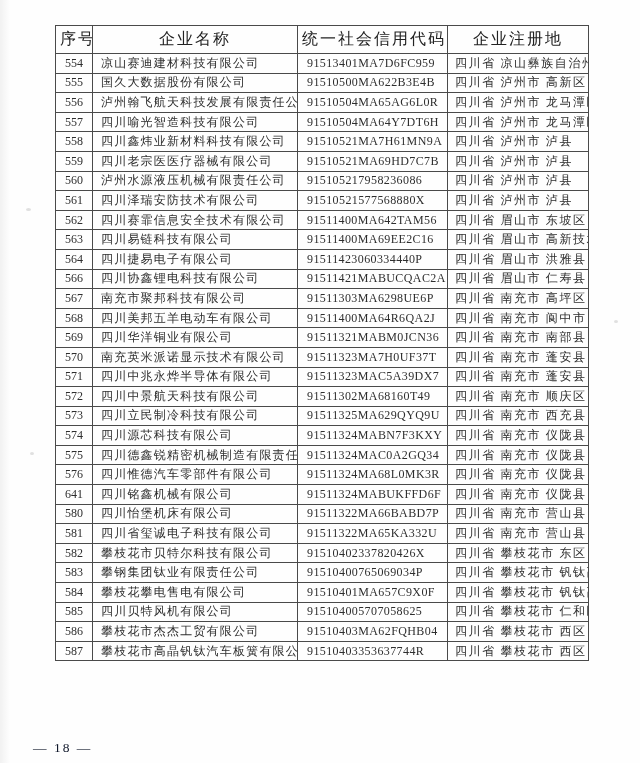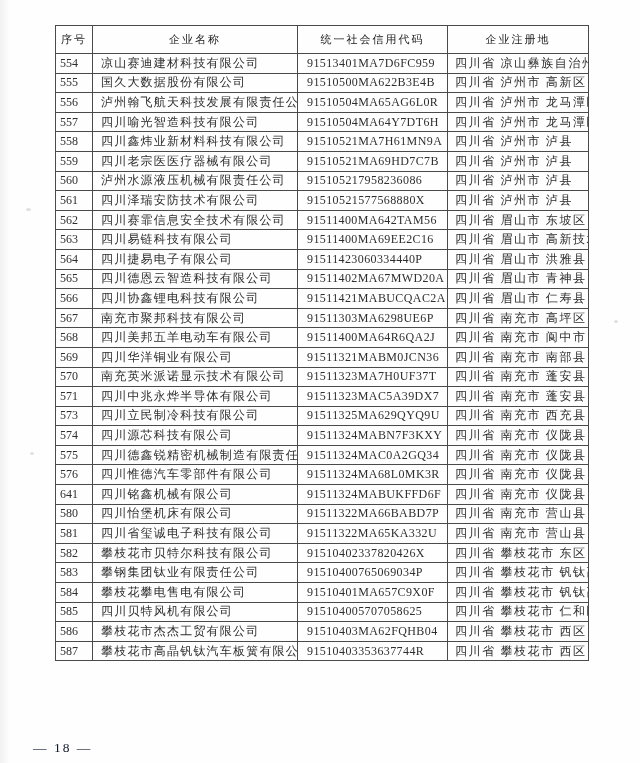--- a/index.html
+++ b/index.html
@@ -38,30 +38,31 @@
   .doc-table col.c4 { width: 141px; }
   .doc-table th, .doc-table td {
     border: 1px solid #4a4a4a;
     padding: 0 4px;
     overflow: hidden;
     white-space: nowrap;
     font-weight: normal;
   }
   .doc-table thead th {
     height: 27px;
-    font-size: 11px;
+    font-size: 16px;
     text-align: center;
     letter-spacing: 2px;
     color: #222;
   }
   .doc-table tbody td {
     height: 18.6px;
     font-size: 12px;
   }
   td.c-no {
+    text-align: center;
     font-family: "Liberation Serif", serif;
     font-size: 12.5px;
   }
   td.c-name {
     padding-left: 8px;
     letter-spacing: 1.2px;
     font-family: Liberation Mono, monospace;
   }
   td.c-code {
     padding-left: 9px;
@@ -183,26 +184,20 @@
     <td class="c-loc">四川省 眉山市 高新技术产业园区</td>
   </tr>
 
   <tr>
     <td class="c-no">564</td>
     <td class="c-name">四川捷易电子有限公司</td>
     <td class="c-code">91511423060334440P</td>
     <td class="c-loc">四川省 眉山市 洪雅县</td>
   </tr>
 
-  <tr>
-    <td class="c-no">565</td>
-    <td class="c-name">四川德恩云智造科技有限公司</td>
-    <td class="c-code">91511402MA67MWD20A</td>
-    <td class="c-loc">四川省 眉山市 青神县</td>
-  </tr>
 
   <tr>
     <td class="c-no">566</td>
     <td class="c-name">四川协鑫锂电科技有限公司</td>
     <td class="c-code">91511421MABUCQAC2A</td>
     <td class="c-loc">四川省 眉山市 仁寿县</td>
   </tr>
 
   <tr>
     <td class="c-no">567</td>
@@ -232,20 +227,26 @@
     <td class="c-loc">四川省 南充市 蓬安县</td>
   </tr>
 
   <tr>
     <td class="c-no">571</td>
     <td class="c-name">四川中兆永烨半导体有限公司</td>
     <td class="c-code">91511323MAC5A39DX7</td>
     <td class="c-loc">四川省 南充市 蓬安县</td>
   </tr>
 
+  <tr>
+    <td class="c-no">572</td>
+    <td class="c-name">四川中景航天科技有限公司</td>
+    <td class="c-code">91511302MA68160T49</td>
+    <td class="c-loc">四川省 南充市 顺庆区</td>
+  </tr>
 
   <tr>
     <td class="c-no">573</td>
     <td class="c-name">四川立民制冷科技有限公司</td>
     <td class="c-code">91511325MA629QYQ9U</td>
     <td class="c-loc">四川省 南充市 西充县</td>
   </tr>
 
   <tr>
     <td class="c-no">574</td>

